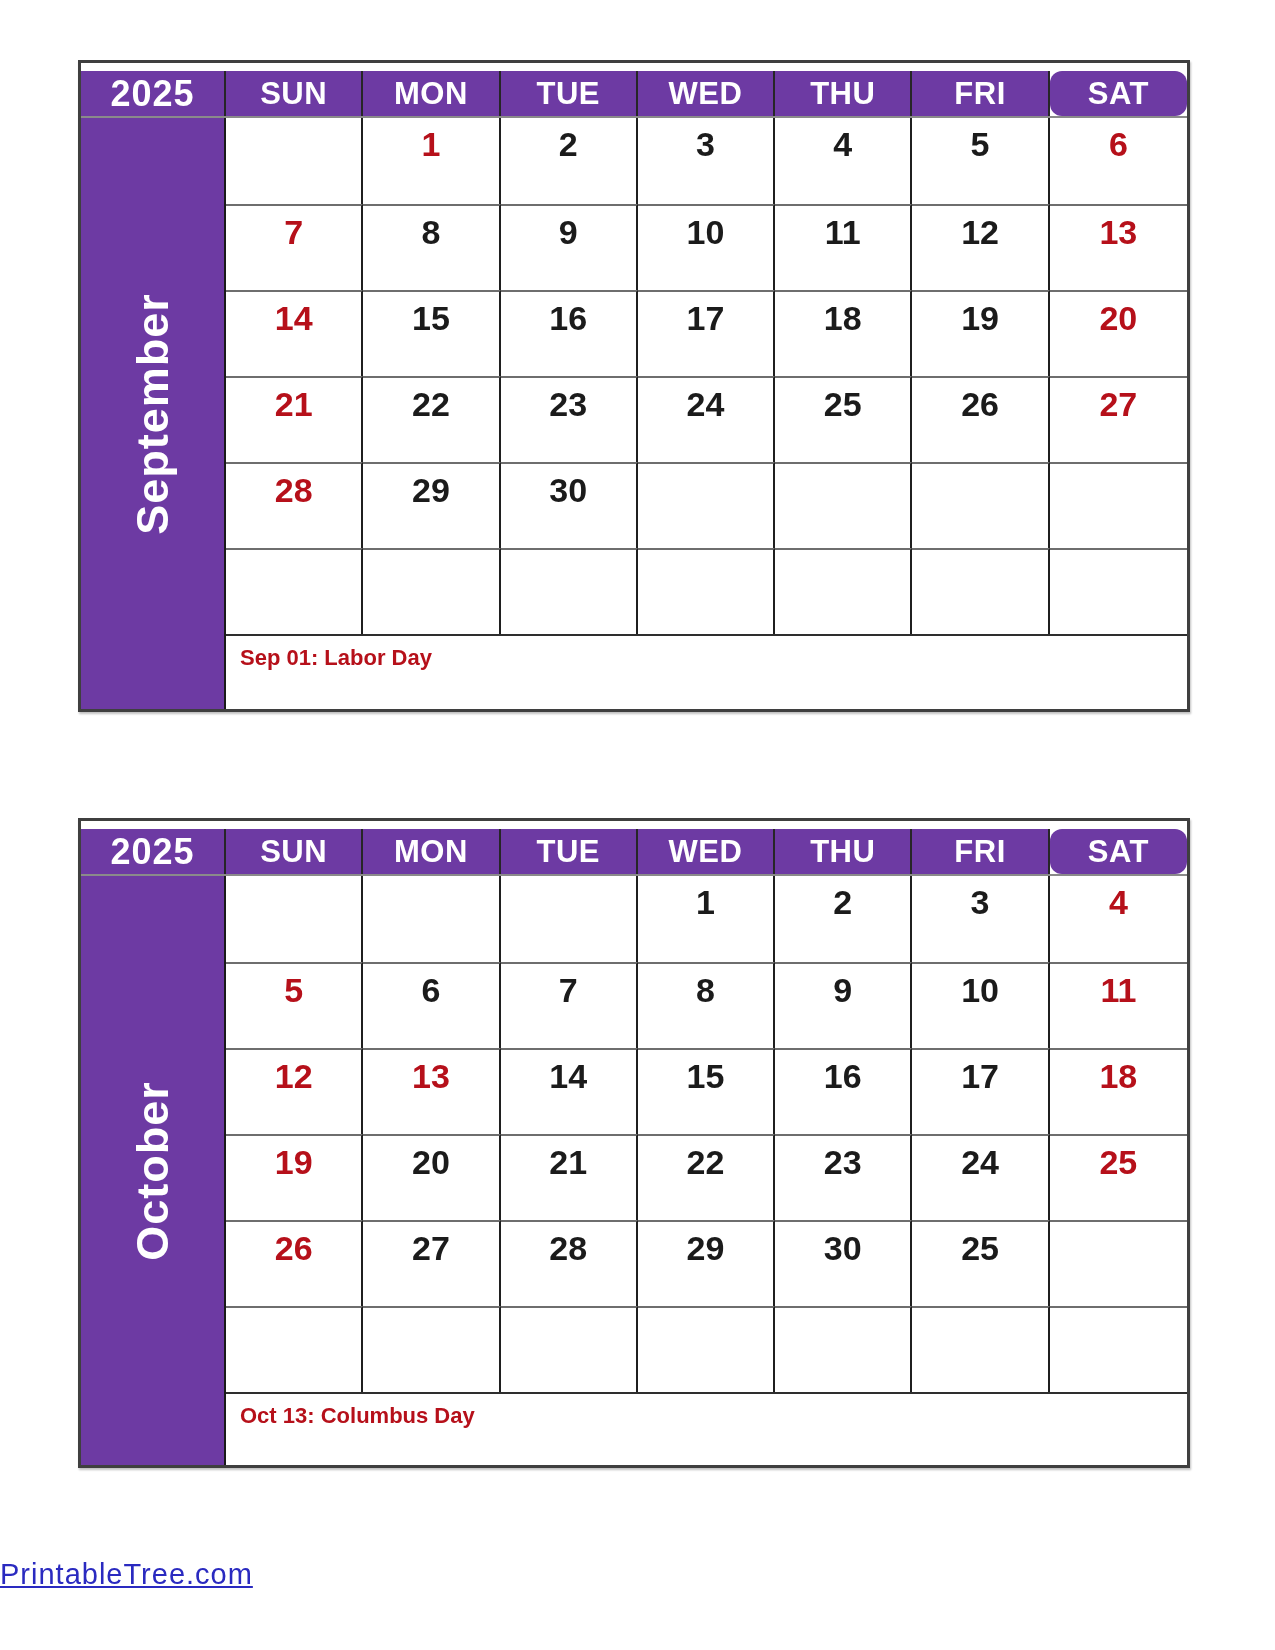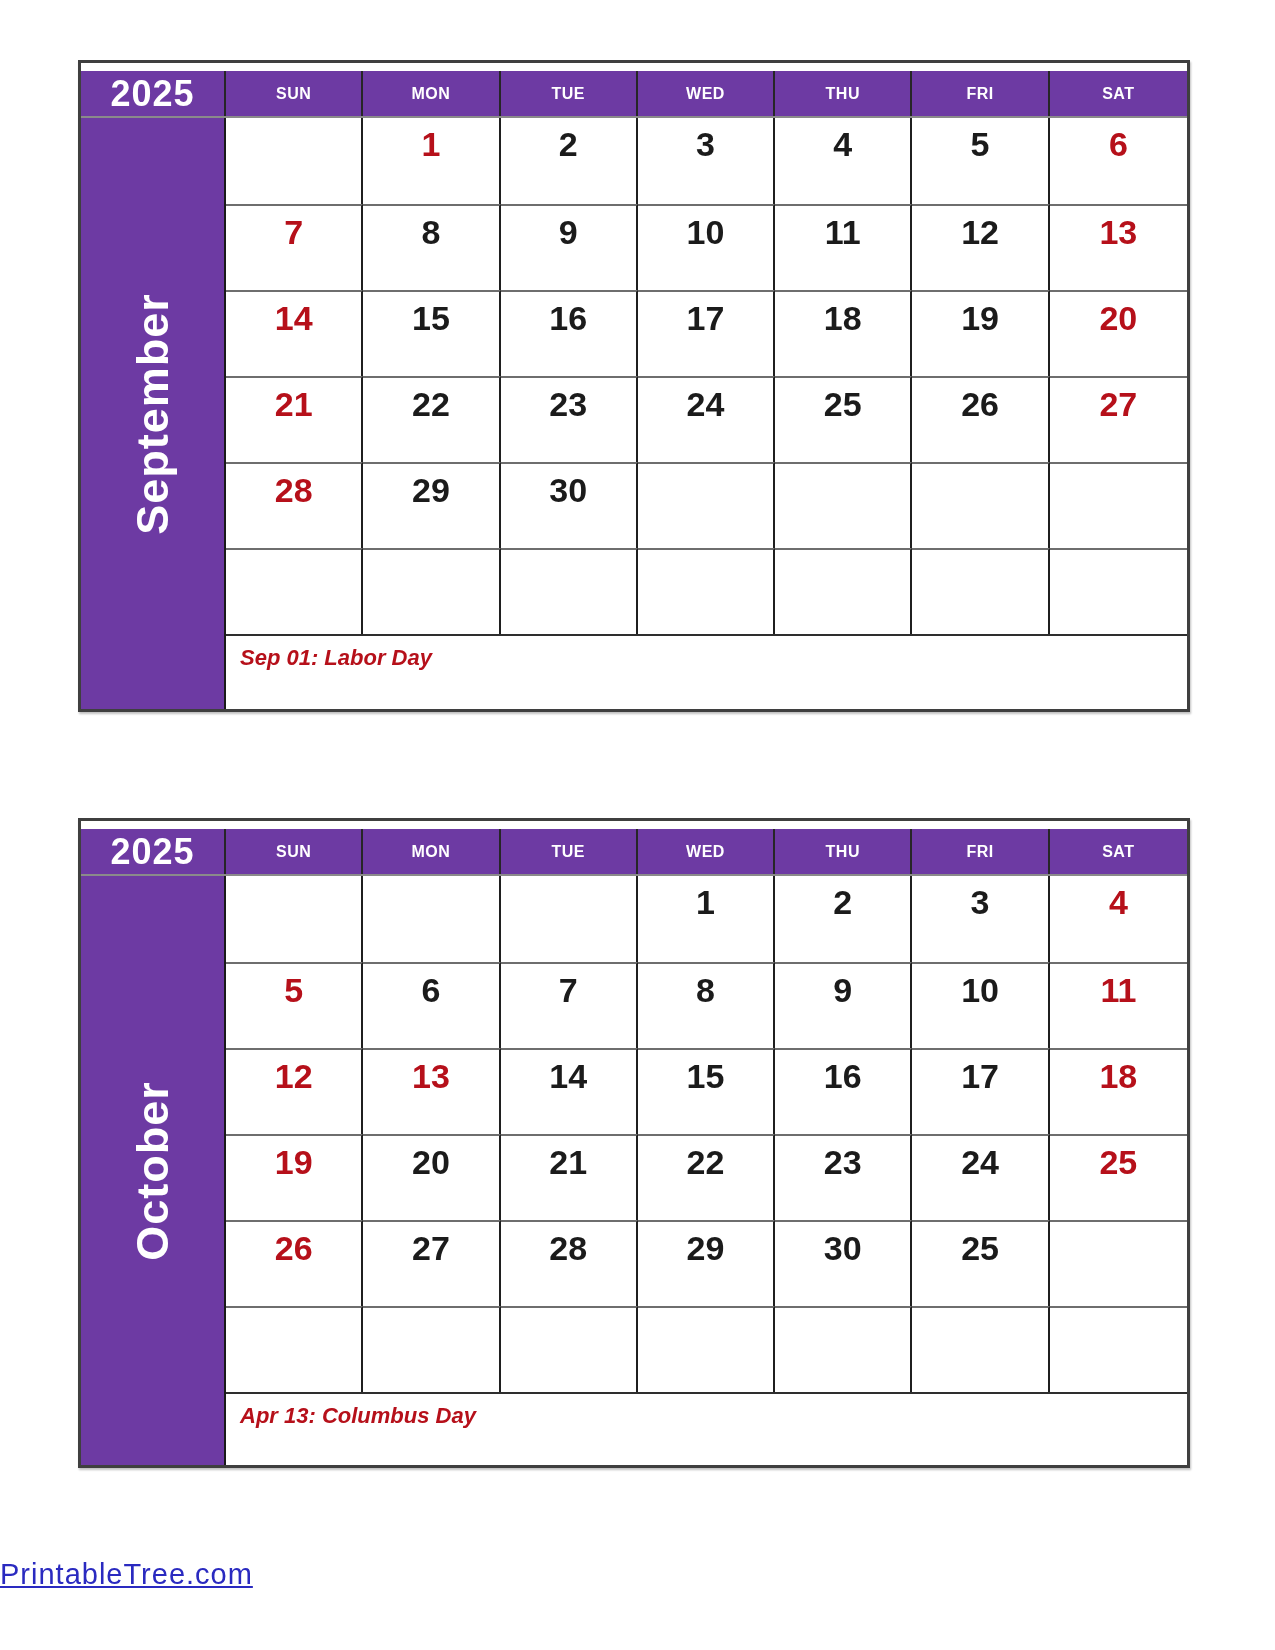--- a/index.html
+++ b/index.html
@@ -21,23 +21,23 @@
     display:grid; grid-template-columns:145px repeat(7,1fr);
     background:#ffffff; padding-top:8px;
     border-bottom:2px solid #8a8a8a;
   }
   .hcell {
     background:var(--purple,#6d3aa3);
     color:#ffffff; display:flex; align-items:center; justify-content:center;
     border-right:2px solid #262626;
     font-weight:bold;
   }
-  .hcell:last-child { border-right:none; }
+  .hcell:last-child { border-right:none;border-radius:12px; }
   .year-cell { font-size:36px; letter-spacing:1px; }
-  .dow-cell  { font-size:16px; letter-spacing:0.5px; }
+  .dow-cell  { font-size:31px; letter-spacing:0.5px; }
 
   .body-row { flex:1; display:flex; min-height:0; }
   .sidebar {
     flex:0 0 145px; width:145px;
     background:var(--purple,#6d3aa3);
     border-right:2px solid #1a1a1a;
     display:flex; align-items:center; justify-content:center;
     overflow:hidden;
   }
   .month-label {
@@ -59,21 +59,20 @@
   .date-cell:nth-child(7n) { border-right:none; }
   .date-cell:nth-child(n+8) { border-top:2px solid #6e6e6e; }
   .date-cell.red { color:var(--red,#b6101a); }
 
   .holiday-row {
     grid-column:1 / -1;
     border-top:2px solid #2e2e2e;
     color:var(--red,#b6101a);
     font-size:22px; font-weight:bold;
     padding:9px 0 0 14px;
-    font-style:italic;
   }
 
   .footer { position:absolute; top:1558px; left:0; width:100%; text-align:left; }
   .footer a {
     color:var(--link,#2a2ac0);
     font-size:29px; letter-spacing:1px;
     text-decoration:underline;
   }
 </style>
 </head>
@@ -197,21 +196,21 @@
           <div class="date-cell">30</div>
           <div class="date-cell">25</div>
           <div class="date-cell"></div>
           <div class="date-cell"></div>
           <div class="date-cell"></div>
           <div class="date-cell"></div>
           <div class="date-cell"></div>
           <div class="date-cell"></div>
           <div class="date-cell"></div>
           <div class="date-cell"></div>
-          <div class="holiday-row">Apr 13: Columbus Day</div>
+          <div class="holiday-row">Oct 13: Columbus Day</div>
       </div>
     </div>
   </div>
 
   <div class="footer">
     <a href="#">PrintableTree.com</a>
   </div>
 
 </div>
 

